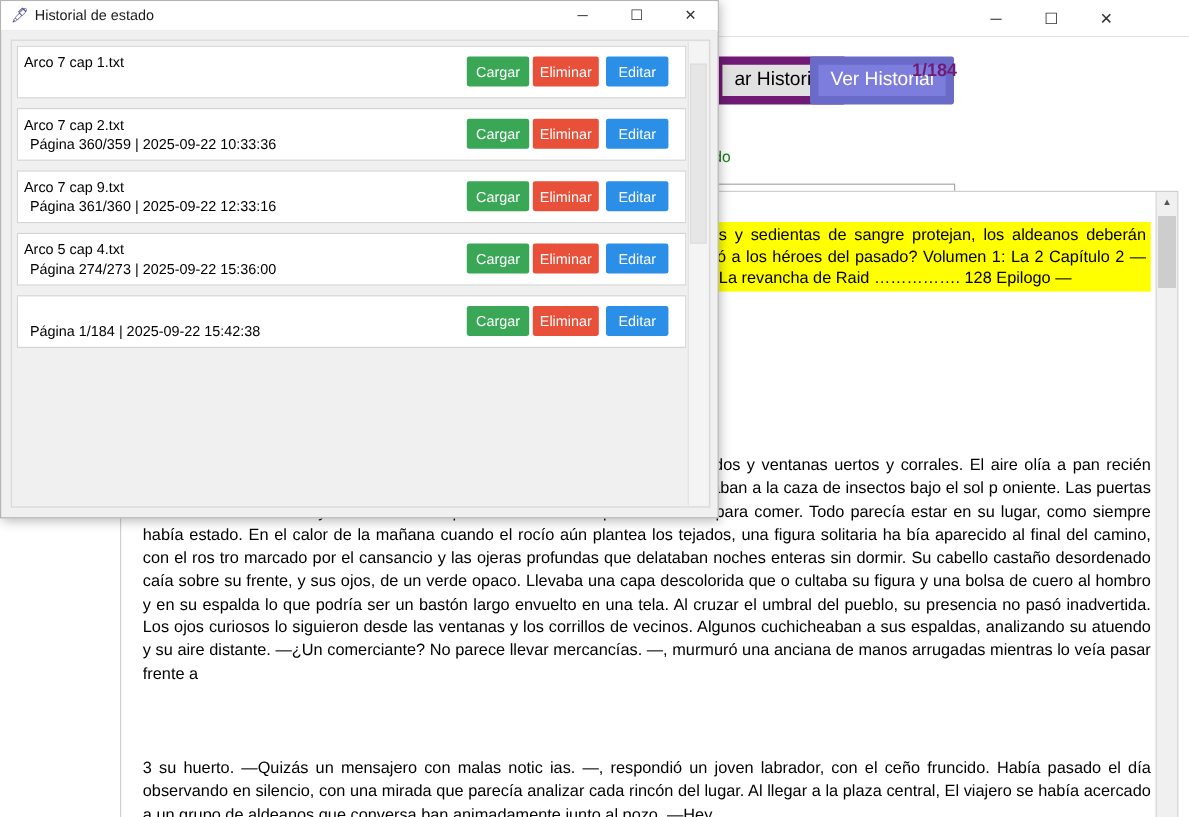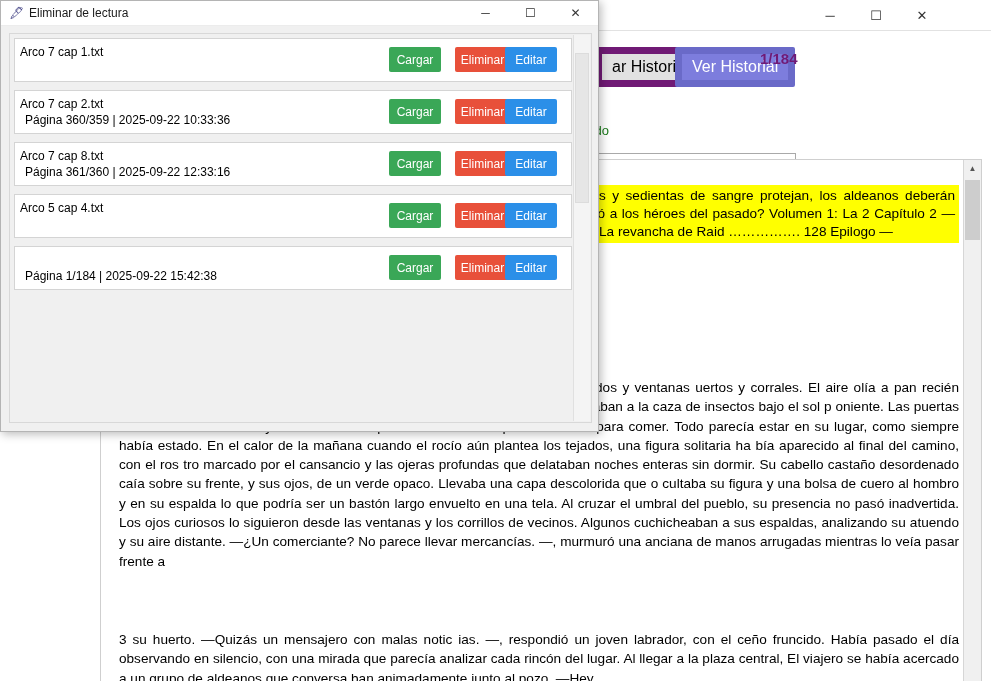--- a/index.html
+++ b/index.html
@@ -298,21 +298,21 @@
     border: none;
     border-radius: 2px;
     color: #ffffff;
     font-size: 12px;
     font-family: "Liberation Sans", sans-serif;
     cursor: default;
     padding: 0;
     text-align: center;
   }
   .hi-btn.load { right: 130px; width: 52px; background: #3aa757; }
-  .hi-btn.delete { right: 61px; width: 55px; background: #e8503a; }
+  .hi-btn.delete { right: 72px; width: 55px; background: #e8503a; }
   .hi-btn.edit { right: 14px; width: 52px; background: #2b8fe8; }
 
   #history-scrollbar {
     position: absolute;
     right: 1px;
     top: 1px;
     width: 16px;
     height: 386px;
     background: #f4f4f4;
     border-left: 1px solid #e0e0e0;
@@ -365,21 +365,21 @@
       </div>
     </div>
 
   </div>
 </div>
 
 <div id="history-dialog">
 
   <div id="history-titlebar">
     <div id="history-icon">🖋</div>
-    <div id="history-title">Eliminar de lectura</div>
+    <div id="history-title">Historial de estado</div>
     <div class="dlg-btn min">─</div>
     <div class="dlg-btn max">☐</div>
     <div class="dlg-btn close">✕</div>
   </div>
 
   <div id="history-list-area">
     <div id="history-list">
 
       <div class="history-item">
         <div class="hi-title">Arco 7 cap 1.txt</div>
@@ -390,29 +390,30 @@
 
       <div class="history-item">
         <div class="hi-title">Arco 7 cap 2.txt</div>
         <div class="hi-sub">Página 360/359 | 2025-09-22 10:33:36</div>
         <button class="hi-btn load">Cargar</button>
         <button class="hi-btn delete">Eliminar</button>
         <button class="hi-btn edit">Editar</button>
       </div>
 
       <div class="history-item">
-        <div class="hi-title">Arco 7 cap 8.txt</div>
+        <div class="hi-title">Arco 7 cap 9.txt</div>
         <div class="hi-sub">Página 361/360 | 2025-09-22 12:33:16</div>
         <button class="hi-btn load">Cargar</button>
         <button class="hi-btn delete">Eliminar</button>
         <button class="hi-btn edit">Editar</button>
       </div>
 
       <div class="history-item">
         <div class="hi-title">Arco 5 cap 4.txt</div>
+        <div class="hi-sub">Página 274/273 | 2025-09-22 15:36:00</div>
         <button class="hi-btn load">Cargar</button>
         <button class="hi-btn delete">Eliminar</button>
         <button class="hi-btn edit">Editar</button>
       </div>
 
       <div class="history-item">
         <div class="hi-sub">Página 1/184 | 2025-09-22 15:42:38</div>
         <button class="hi-btn load">Cargar</button>
         <button class="hi-btn delete">Eliminar</button>
         <button class="hi-btn edit">Editar</button>

